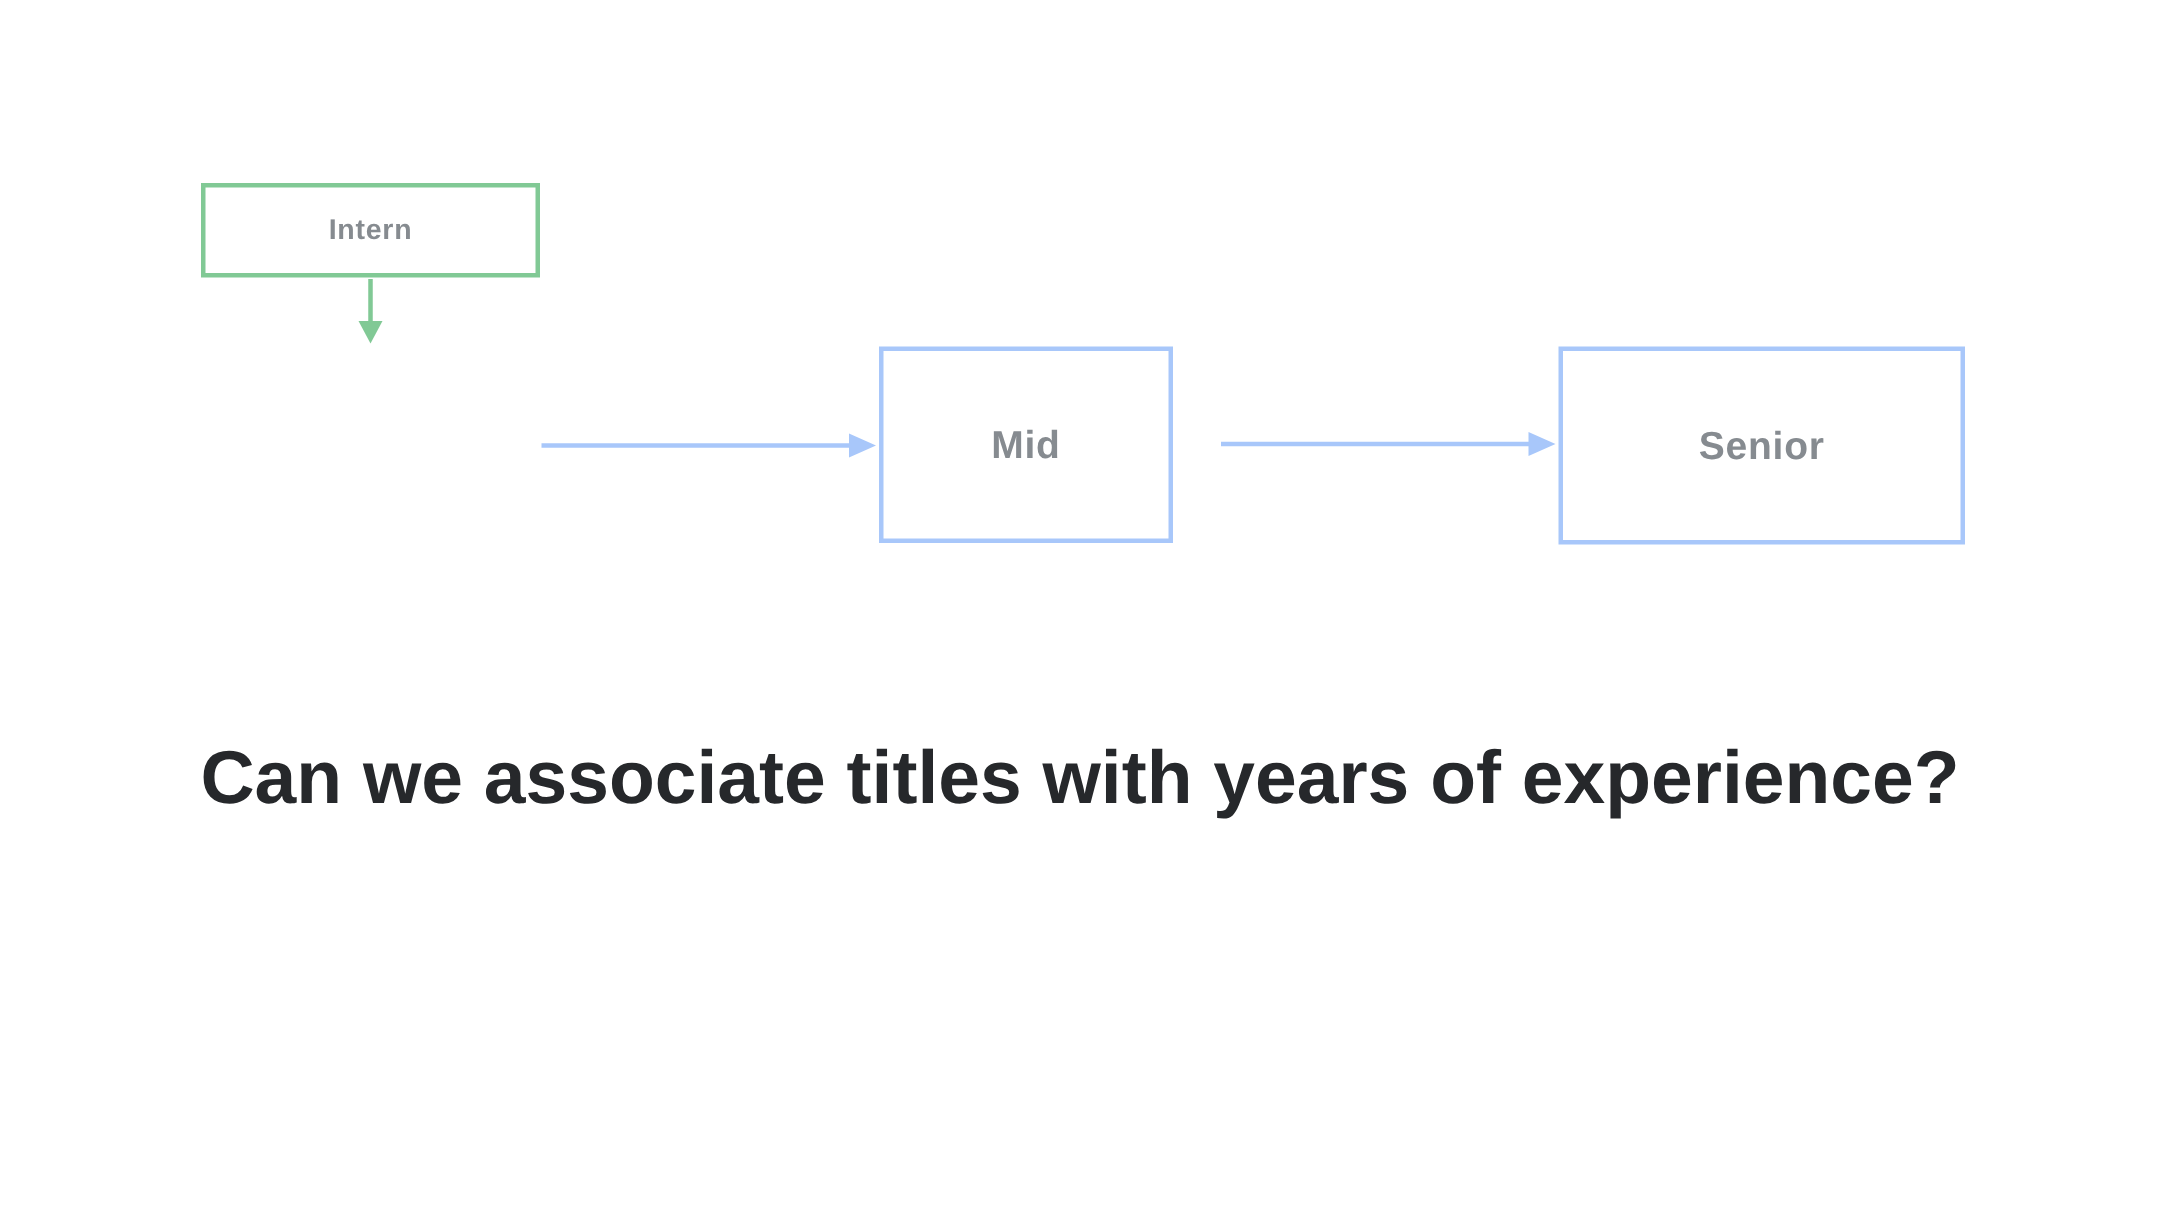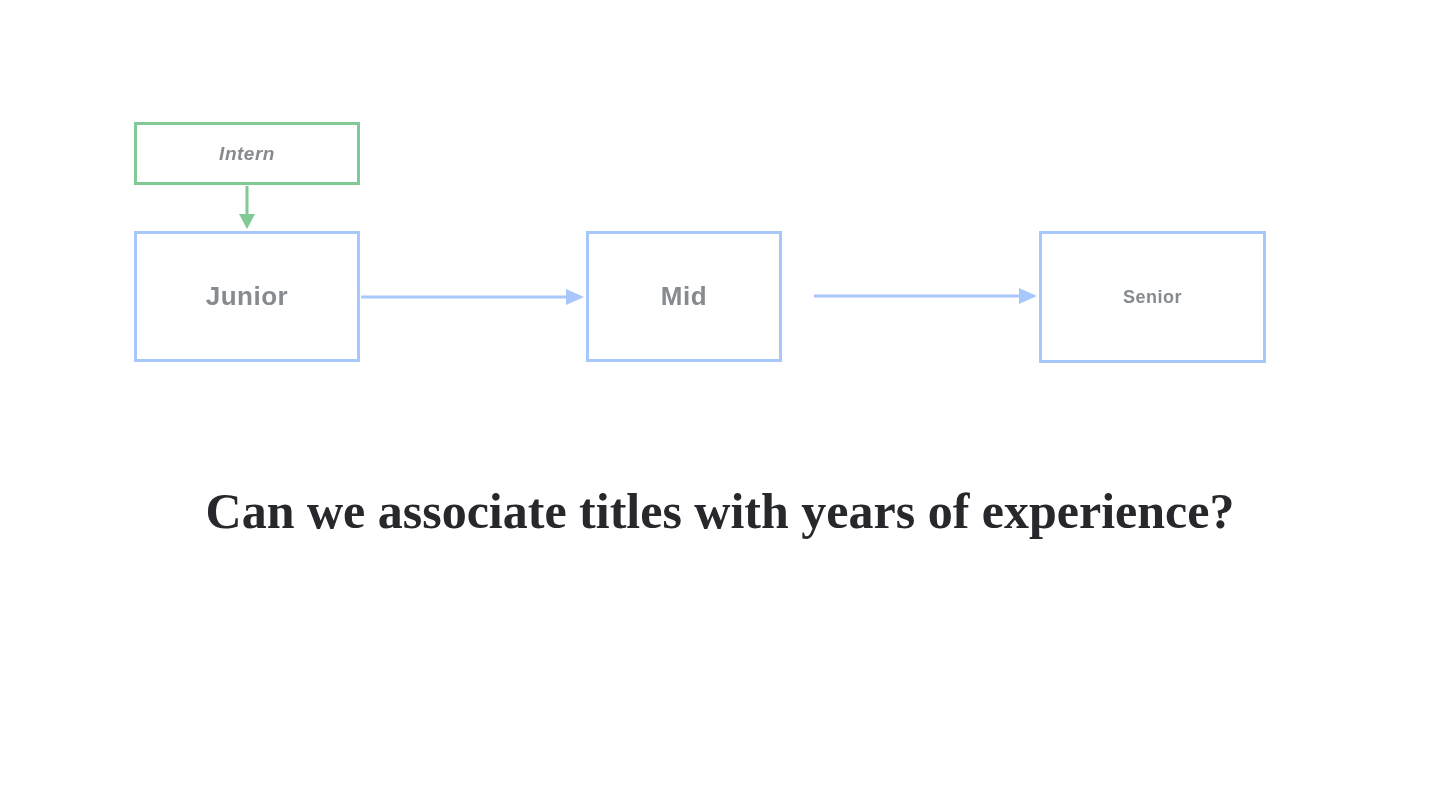--- a/index.html
+++ b/index.html
@@ -19,43 +19,43 @@
     background: #ffffff;
     display: flex;
     align-items: center;
     justify-content: center;
     color: #868b90;
     font-weight: 700;
     letter-spacing: 0.5px;
   }
   .node-blue { border: 3px solid #a8c7fa; }
   .node-green { border: 3px solid #81c995; }
-  #node-intern { left: 134px; top: 122px; width: 226px; height: 63px; font-size: 19px; font-style: italic; }
+  #node-intern { left: 134px; top: 122px; width: 226px; height: 63px; font-size: 19px; }
   #node-junior { left: 134px; top: 231px; width: 226px; height: 131px; font-size: 26px; }
   #node-mid    { left: 586px; top: 231px; width: 196px; height: 131px; font-size: 26px; }
-  #node-senior { left: 1039px; top: 231px; width: 227px; height: 132px; font-size: 18px; text-align: right; }
+  #node-senior { left: 1039px; top: 231px; width: 271px; height: 132px; font-size: 26px; text-align: right; }
   svg.arrows {
     position: absolute;
     left: 0; top: 0;
     width: 1440px; height: 810px;
     pointer-events: none;
   }
   .caption {
     position: absolute;
     left: 0; top: 484px;
     width: 1440px;
     text-align: center;
   }
   .caption-inner {
     display: inline-block;
     max-width: 1180px;
-    font-family: Liberation Serif, serif;
+    font-family: Liberation Sans, sans-serif;
     font-weight: 700;
     font-size: 50px;
-    line-height: 54px;
+    line-height: 68px;
     color: #26282b;
   }
 </style>
 </head>
 <body>
 
 <div class="canvas">
 
   <svg class="arrows" viewBox="0 0 1440 810" xmlns="http://www.w3.org/2000/svg">
 
@@ -72,23 +72,20 @@
     <g>
       <line x1="814" y1="296" x2="1021" y2="296" stroke-width="3" stroke="#a8c7fa"></line>
       <polygon points="1037,296 1019,288 1019,304" fill="#a8c7fa"></polygon>
     </g>
   </svg>
 
   <div class="node node-green" id="node-intern">
     <span>Intern</span>
   </div>
 
-  <div class="node node-blue" id="node-junior">
-    <span>Junior</span>
-  </div>
 
   <div class="node node-blue" id="node-mid">
     <span>Mid</span>
   </div>
 
   <div class="node node-blue" id="node-senior">
     <span>Senior</span>
   </div>
 
   <div class="caption">

